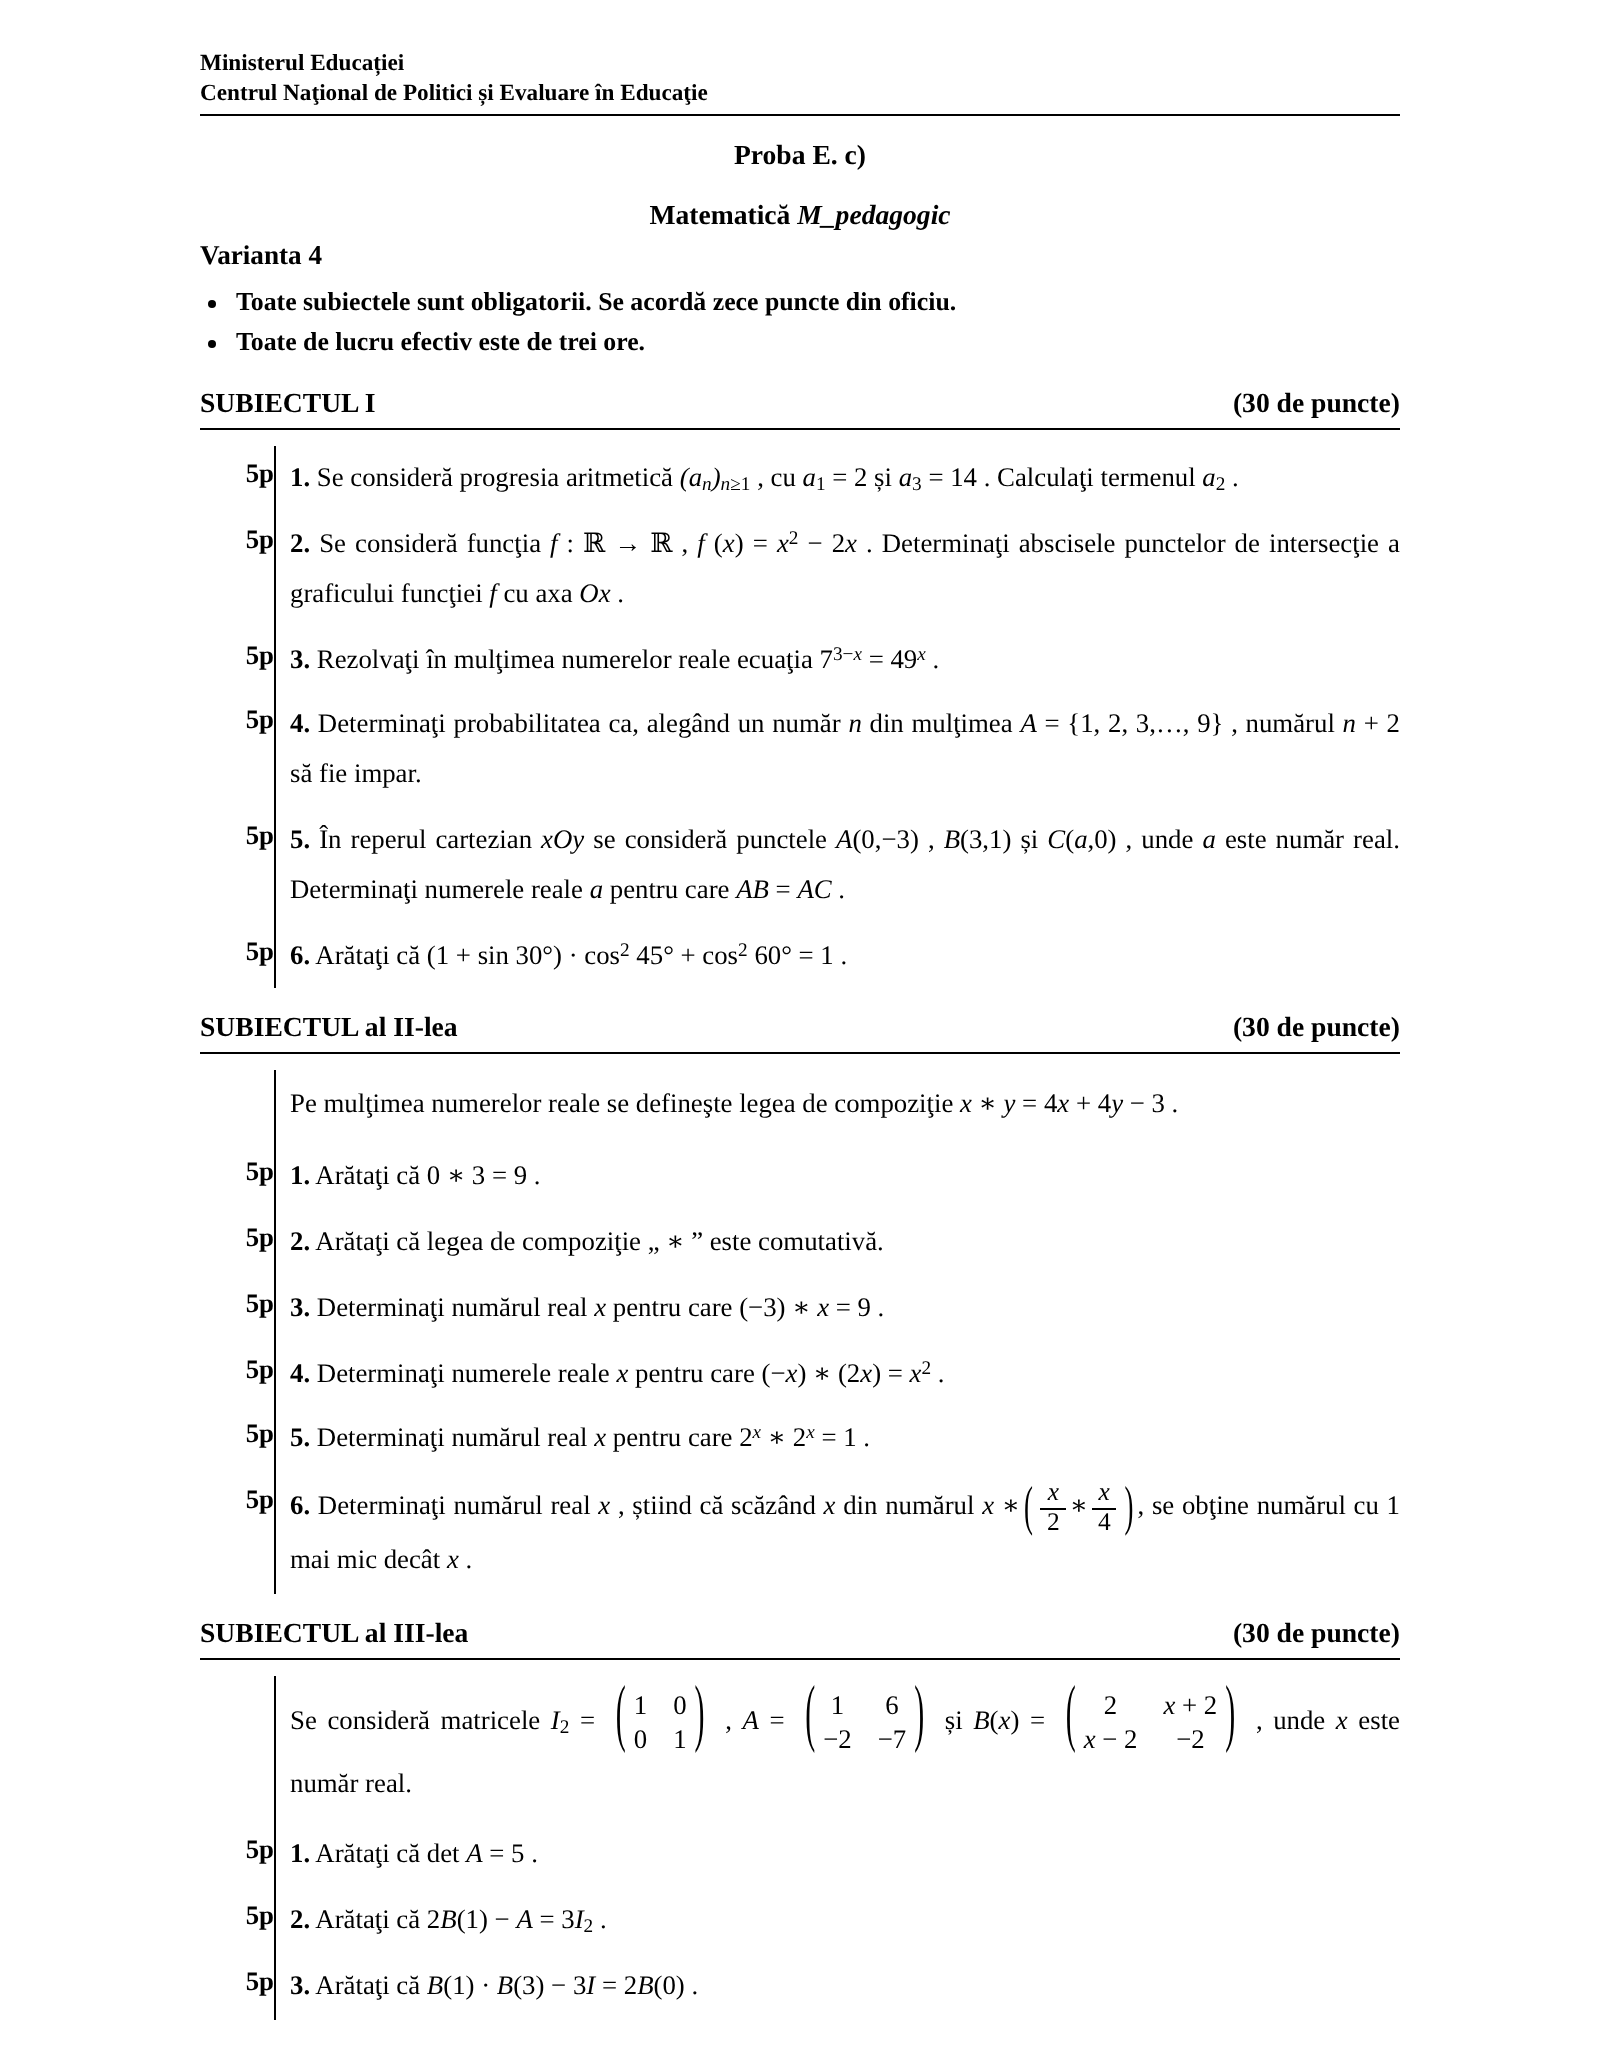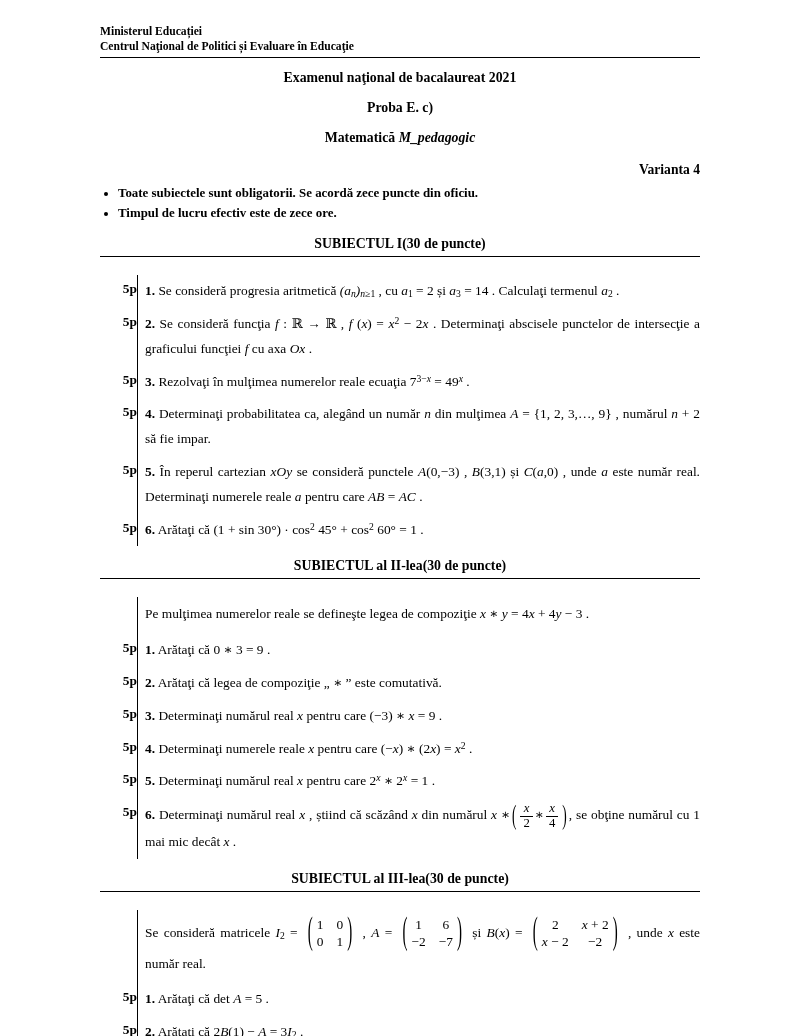--- a/index.html
+++ b/index.html
@@ -8,30 +8,30 @@
     margin:0 auto;background:#ffffff;color:#000;
     padding:24px 100px 8px 100px;
     font-family:"Liberation Serif","DejaVu Serif",serif;
     font-size:13.4px;line-height:1.45;
     display:flex;flex-direction:column;
   }
   
   .ministry{text-align:left;font-size:11.6px;line-height:1.3;font-weight:bold;}
   .header-rule{border-bottom:1.4px solid #000;padding-bottom:3px;margin-bottom:6px;}
   .doc-title{text-align:center;font-weight:bold;font-size:13.8px;margin:10px 0 0 0;}
-  .variant-line{text-align:right;font-weight:bold;font-size:13.6px;margin-top:12px;}
+  .variant-line{text-align:left;font-weight:bold;font-size:13.6px;}
   .filiera{font-weight:bold;font-style:italic;font-size:12.8px;margin-top:8px;}
   ul.bullets{margin:4px 0 2px 0;padding-left:18px;}
   ul.bullets li{font-weight:bold;font-size:12.9px;margin:1px 0;}
   
   .section{margin-top:10px;}
   .sec-head{
-    display:flex;justify-content:center;align-items:baseline;
+    display:flex;justify-content:space-between;align-items:baseline;
     font-weight:bold;font-size:13.8px;
-    border-bottom:1.3px solid #000;padding-bottom:2px;margin-bottom:18px;
+    border-bottom:1.3px solid #000;padding-bottom:2px;margin-bottom:8px;
   }
   .sec-body{}
   .row{display:grid;grid-template-columns:37px 1fr;}
   .row .pts{font-weight:bold;padding-left:14px;padding-top:4px;text-align:right;}
   .row .content{
     border-left:1.6px solid #000;
     padding:4px 0 4px 7px;
     text-align:justify;
     line-height:1.85;
   }
@@ -50,27 +50,26 @@
   .mg{display:inline-grid;grid-template-columns:auto auto;column-gap:13px;text-align:center;line-height:1.3;padding:1px 2px;}
 </style>
 </head>
 <body>
 
 <div class="page">
 
   <header>
     <div class="ministry">Ministerul Educației</div>
     <div class="ministry header-rule">Centrul Naţional de Politici și Evaluare în Educaţie</div>
-    <div class="doc-title">Examenul naţional de bacalaureat 2021</div>
     <div class="doc-title">Proba E. c)</div>
     <div class="doc-title"><span>Matematică </span><span class="it">M_pedagogic</span></div>
     <div class="variant-line">Varianta 4</div>
     <ul class="bullets">
       <li>Toate subiectele sunt obligatorii. Se acordă zece puncte din oficiu.</li>
-      <li>Timpul de lucru efectiv este de zece ore.</li>
+      <li>Toate de lucru efectiv este de trei ore.</li>
     </ul>
   </header>
 
   <main id="sections">
   <section class="section">
     <div class="sec-head">
       <span class="sec-title">SUBIECTUL I</span>
       <span class="sec-points">(30 de puncte)</span>
     </div>
     <div class="sec-body">

